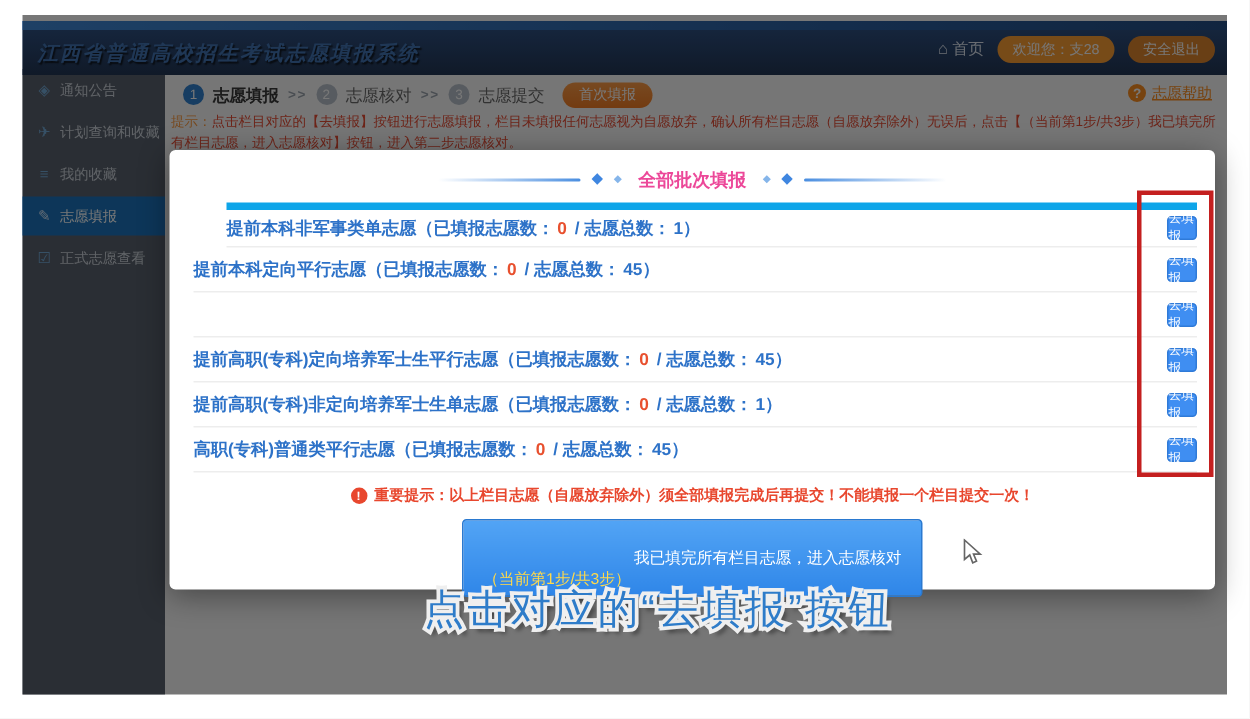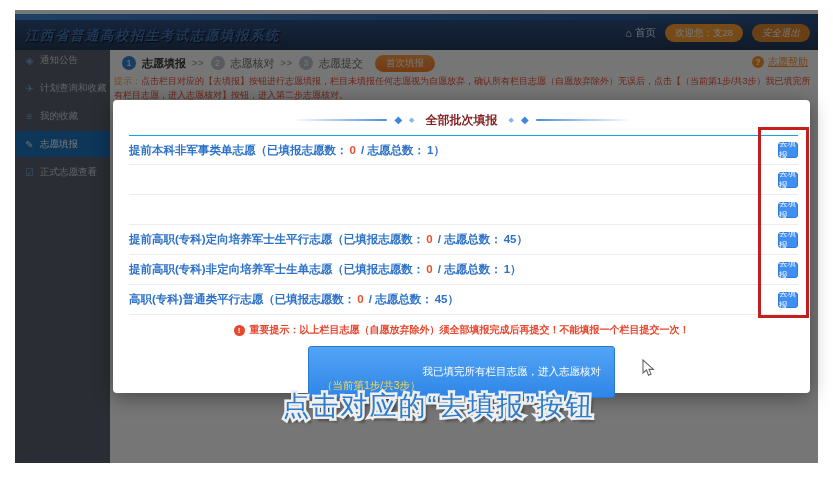--- a/index.html
+++ b/index.html
@@ -11,21 +11,21 @@
   .header { position:absolute; left:0; top:4px; width:100%; height:36px;
             background:linear-gradient(180deg,#2a4f86 0%,#1b3050 100%); z-index:10; }
   .header-strip { position:absolute; left:0; top:0; width:100%; height:6px;
             background:linear-gradient(90deg,#3a86d8 0%,#245a9e 70%,#1c4a84 100%); }
   .header-title { position:absolute; left:10px; top:13px; font-size:13.5px; font-weight:bold;
             font-style:italic; color:#3c71b4; text-shadow:1px 1px 1px rgba(0,0,0,.75); letter-spacing:1.5px; white-space:nowrap; }
   .header-right { position:absolute; right:8px; top:10px; display:flex; align-items:center; gap:9px; }
   .home-link { color:#dfe7f2; font-size:10.5px; display:flex; align-items:center; gap:3px; cursor:pointer; }
   .home-glyph { font-size:11px; color:#dfe7f2; }
   .welcome-pill { background:#ff9d2e; color:#fff; font-size:9.5px; padding:2.5px 10px; border-radius:10px; white-space:nowrap;text-align:right; }
-  .logout-link { background:#e08426; color:#fff; font-size:9.5px; padding:2.5px 10px; border-radius:10px; cursor:pointer; white-space:nowrap;font-style:italic; }
+  .logout-link { background:#e08426; color:#fff; font-size:9.5px; padding:2.5px 10px; border-radius:10px; cursor:pointer; white-space:nowrap; }
 
   
   .sidebar { position:absolute; left:0; top:36px; width:95px; height:417px; background:#565e6a; z-index:5; }
   .nav-item { position:absolute; left:0; width:100%; height:24px; display:flex; align-items:center;
               gap:5px; padding-left:9px; color:#ccd3dc; font-size:9.5px; cursor:pointer; white-space:nowrap; }
   .nav-icon { font-size:10px; color:#6fa8d8; width:11px; text-align:center; }
   .nav-item.active { background:#1470bd; color:#ffffff; height:26px; }
   .nav-item.active .nav-icon { color:#cfe4f8; }
   .ni0{top:2px;} .ni1{top:30px;} .ni2{top:58px;} .ni3{top:85px;} .ni4{top:114px;}
 
@@ -54,25 +54,25 @@
   
   .modal { position:absolute; left:98px; top:90px; width:697px; height:293px; background:#ffffff;
            border-radius:4px; z-index:50; box-shadow:0 4px 20px rgba(0,0,0,.4); }
   .modal-title-row { position:absolute; top:11px; left:0; width:100%; height:18px;
            display:flex; align-items:center; justify-content:center; gap:7px; }
   .mline { width:95px; height:2px; border-radius:1px; }
   .mline.l { background:linear-gradient(90deg,rgba(70,140,225,0),#4a8ee0); }
   .mline.r { background:linear-gradient(270deg,rgba(70,140,225,0),#4a8ee0); }
   .dia { color:#3f86e0; font-size:10px; line-height:10px; }
   .dia.sm { font-size:7px; color:#85b5ea; }
-  .modal-title { font-size:12px; font-weight:bold; color:#7f1d1d; margin:12px 4px; }
+  .modal-title { font-size:12px; font-weight:bold; color:#ec4899; margin:12px 4px; }
 
   .rows { position:absolute; top:35px; left:16px; right:12px; }
   .row { height:30px; display:flex; align-items:center; border-bottom:1px solid #ededed; }
-  .row:first-child { border-top:1px solid #0ea5e9; }
+  .row:first-child { border-top:5px solid #0ea5e9;margin-left:22px; }
   .row-text { font-size:11.5px; font-weight:bold; color:#2d72c8; white-space:nowrap; }
   .row-text .filled { color:#e8502e; padding:0 2px; }
   .row-text .total { padding-left:2px; }
   .go-btn { margin-left:auto; width:20px; height:16px; background:#3f8ef2; border:1px solid #2f7ad8;
             border-radius:3px; color:#fff; font-size:8.5px; display:flex; align-items:center;
             justify-content:center; cursor:pointer; flex:0 0 auto; }
 
   .warning { position:absolute; top:223px; left:0; width:100%; display:flex; justify-content:center;
              align-items:center; gap:5px; }
   .warn-icon { width:11px; height:11px; border-radius:50%; background:#e8472e; color:#fff; font-size:8px;
@@ -170,20 +170,21 @@
         <span class="dia">◆</span>
         <span class="mline r"></span>
       </div>
 
       <div class="rows">
         <div class="row">
           <span class="row-text"><span>提前本科非军事类单志愿</span><span>（已填报志愿数：</span><span class="filled">0</span><span> / 志愿总数：</span><span class="total">1</span><span>）</span></span>
           <span class="go-btn">去填报</span>
         </div>
         <div class="row">
+          <span class="row-text"><span>提前本科定向平行志愿</span><span>（已填报志愿数：</span><span class="filled">0</span><span> / 志愿总数：</span><span class="total">45</span><span>）</span></span>
           <span class="go-btn">去填报</span>
         </div>
         <div class="row">
           <span class="go-btn">去填报</span>
         </div>
         <div class="row">
           <span class="row-text"><span>提前高职(专科)定向培养军士生平行志愿</span><span>（已填报志愿数：</span><span class="filled">0</span><span> / 志愿总数：</span><span class="total">45</span><span>）</span></span>
           <span class="go-btn">去填报</span>
         </div>
         <div class="row">

